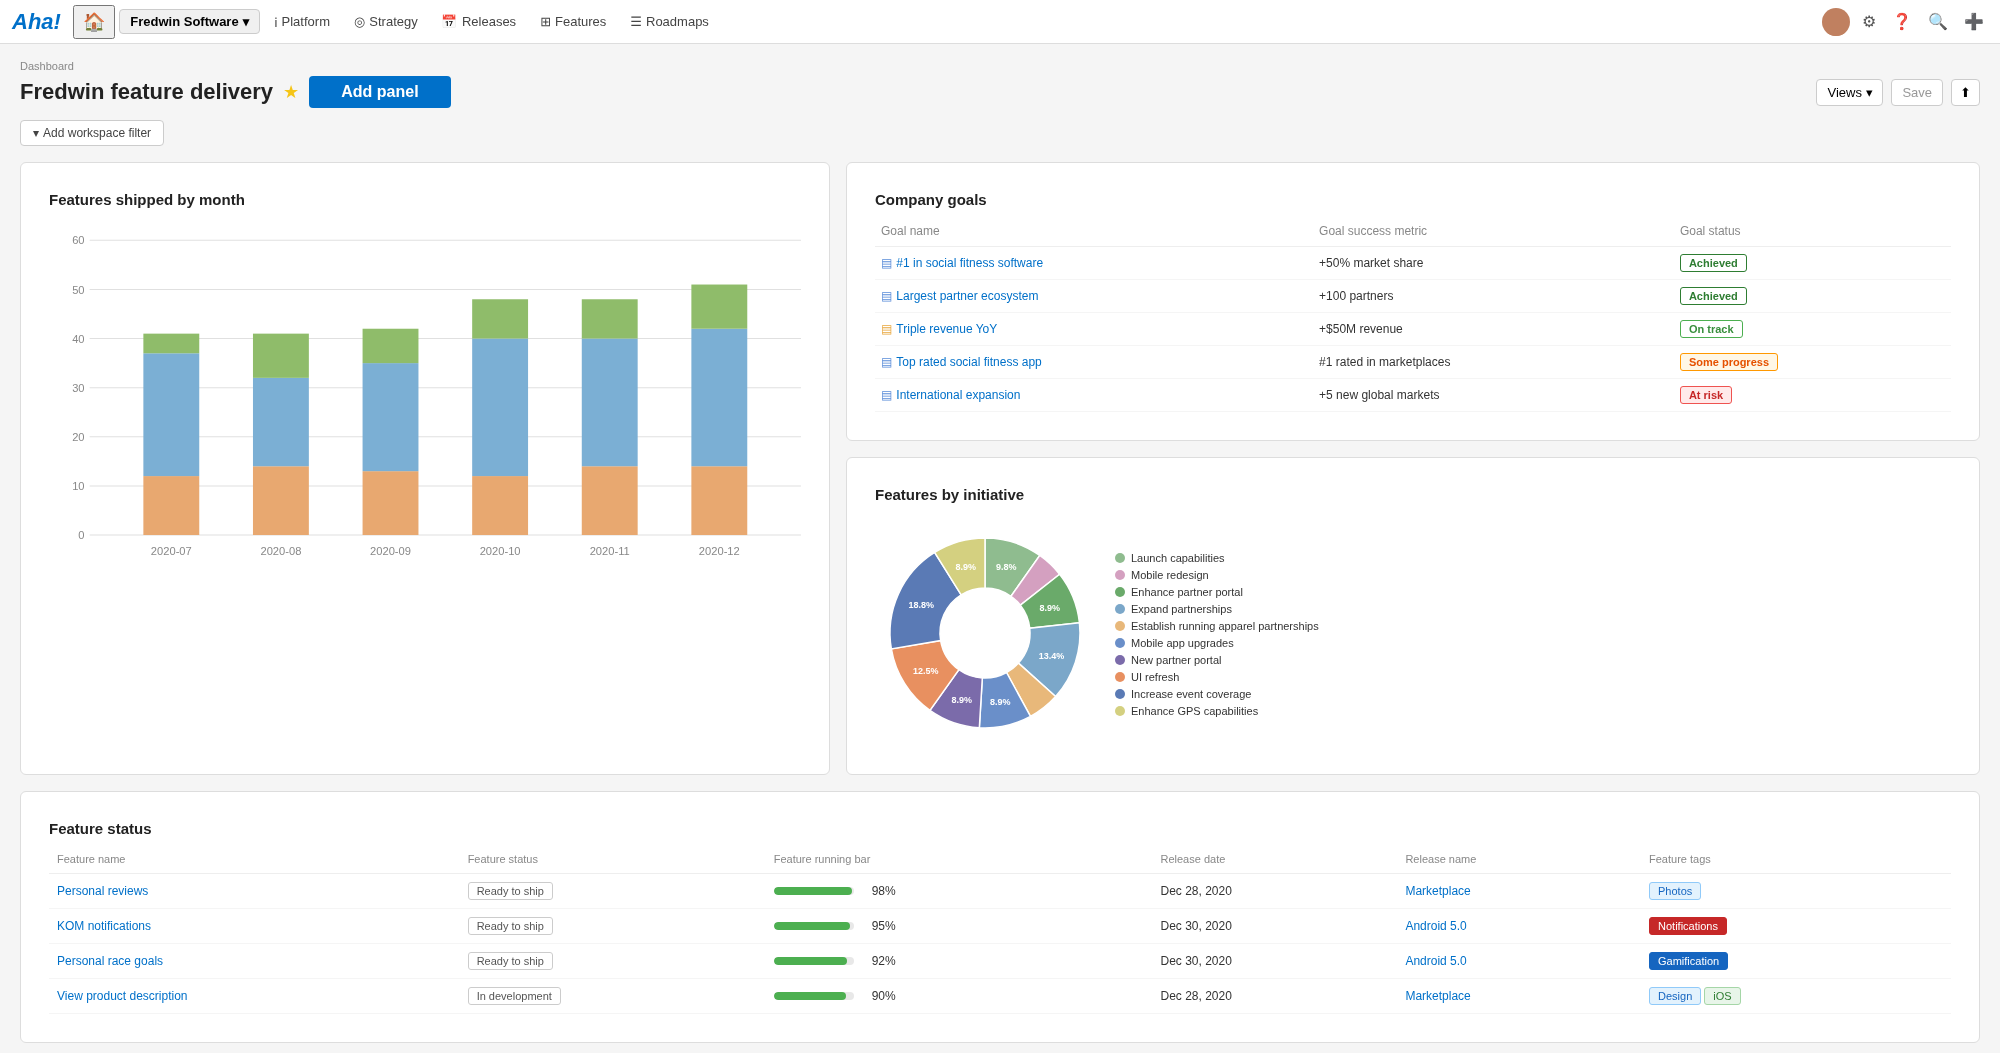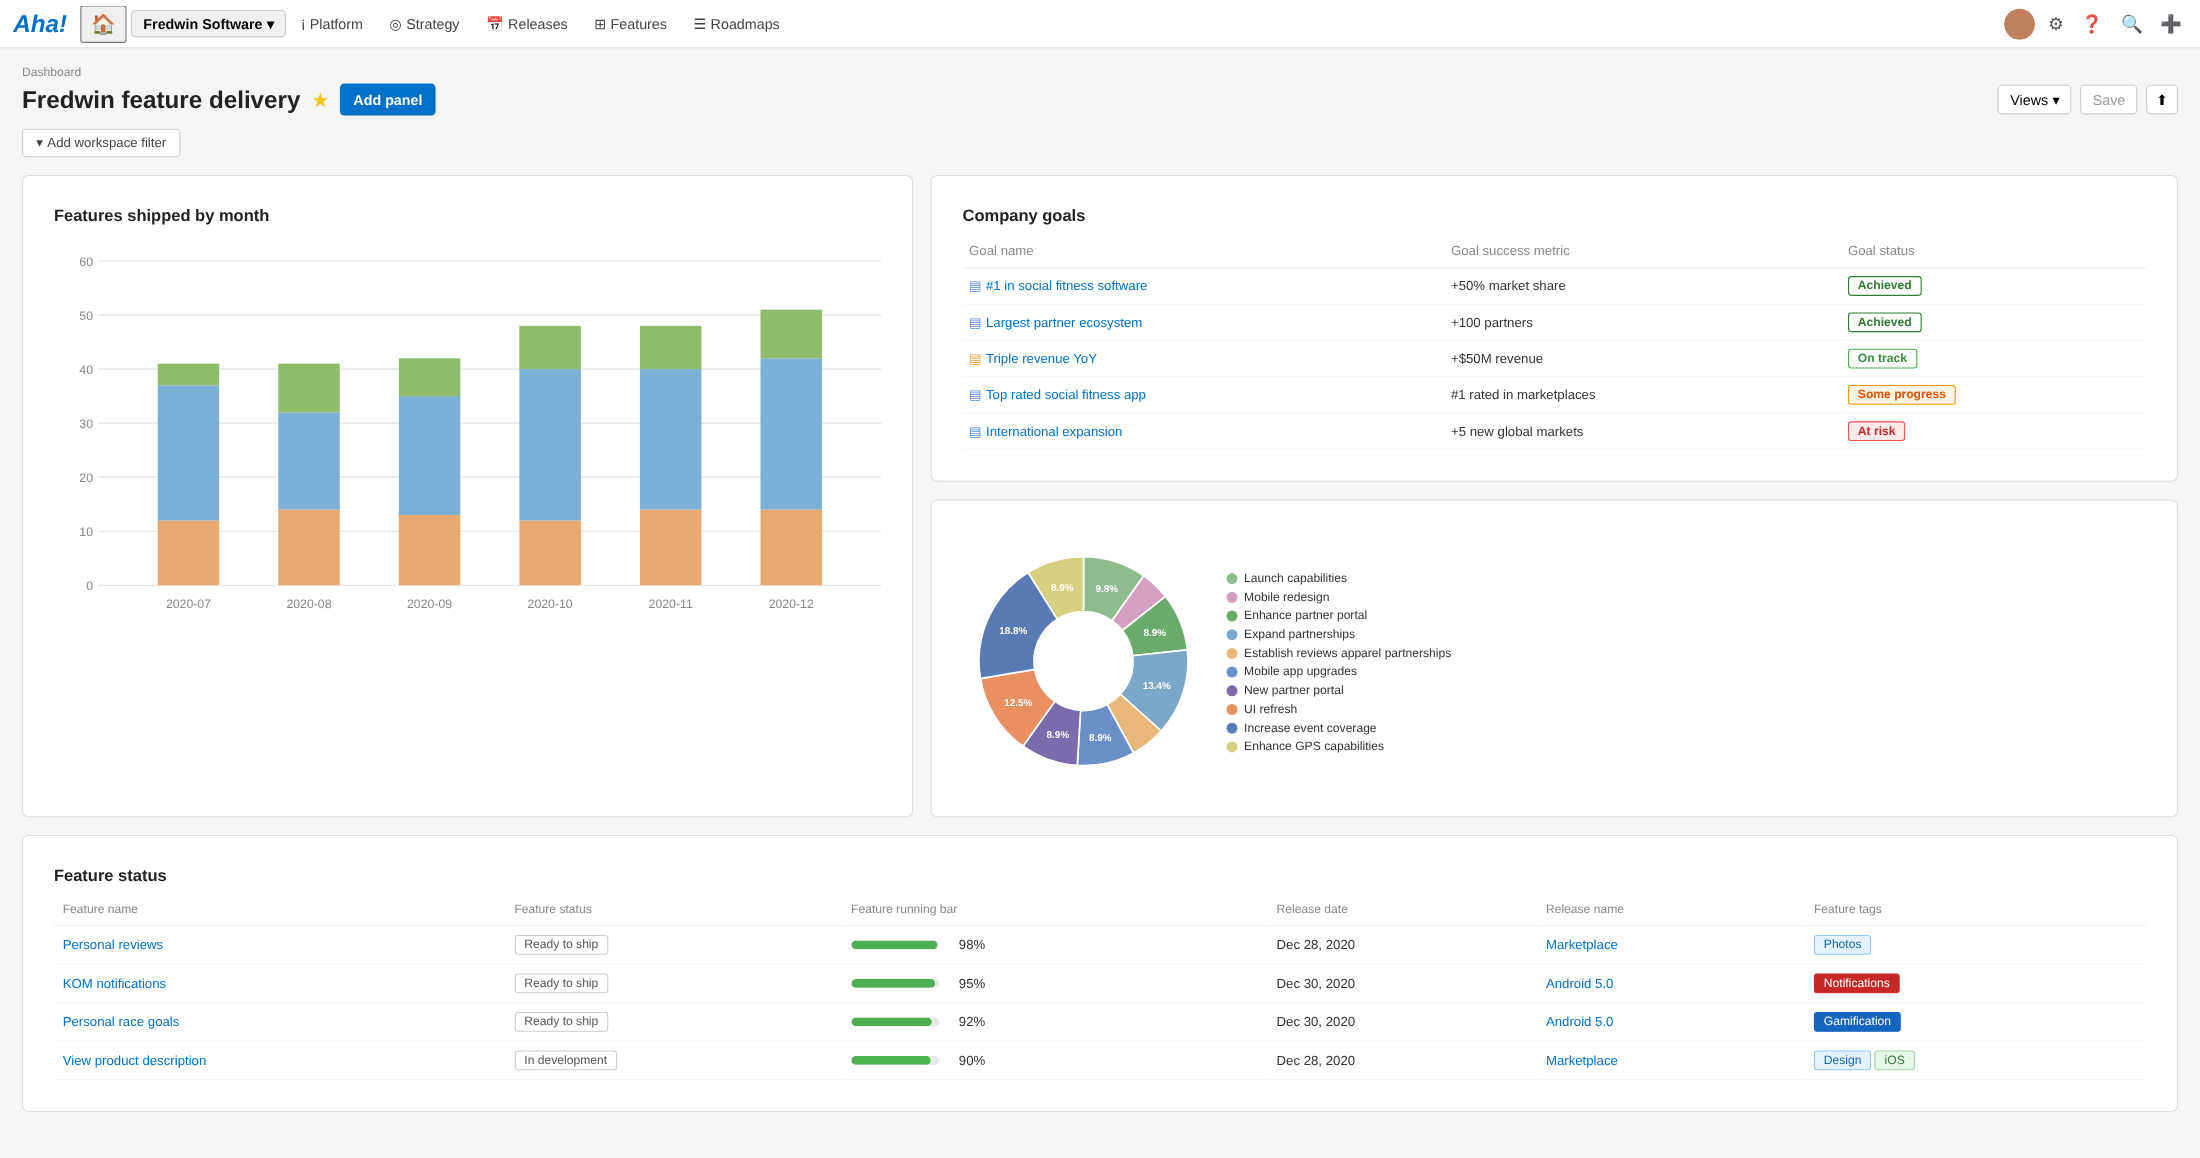--- a/index.html
+++ b/index.html
@@ -26,21 +26,21 @@
     .avatar { width: 28px; height: 28px; border-radius: 50%; background: #c08060; overflow: hidden; }
 
     
     .page { padding: 16px 20px; }
     .breadcrumb { font-size: 11px; color: #888; margin-bottom: 4px; }
     .page-header { display: flex; align-items: center; gap: 10px; margin-bottom: 12px; }
     .page-title { font-size: 22px; font-weight: 700; color: #222; }
     .star-icon { color: #f5c518; font-size: 18px; }
     .add-panel-btn {
       background: #0070c9; color: #fff; border: none; border-radius: 4px;
-      padding: 7px 12px; font-size: 13px; font-weight: 600; cursor: pointer;
+      padding: 7px 32px; font-size: 16px; font-weight: 600; cursor: pointer;
     }
     .page-actions { margin-left: auto; display: flex; align-items: center; gap: 8px; }
     .views-btn {
       border: 1px solid #ccc; background: #fff; border-radius: 4px;
       padding: 5px 10px; font-size: 13px; cursor: pointer; display: flex; align-items: center; gap: 4px;
     }
     .save-btn { border: 1px solid #ccc; background: #fff; border-radius: 4px; padding: 5px 10px; font-size: 13px; cursor: pointer; color: #999; }
     .share-btn { border: 1px solid #ccc; background: #fff; border-radius: 4px; padding: 5px 8px; font-size: 13px; cursor: pointer; }
 
     .filter-bar { margin-bottom: 16px; }
@@ -269,20 +269,21 @@
             <text x="551.7857142857142" y="330" text-anchor="middle" font-size="11" fill="#888">2020-11</text>
             <rect x="632.1428571428571" y="242.33333333333331" width="55" height="67.66666666666667" fill="#e8a870"></rect>
             <rect x="632.1428571428571" y="106.99999999999997" width="55" height="135.33333333333334" fill="#7bafd4"></rect>
             <rect x="632.1428571428571" y="63.49999999999997" width="55" height="43.5" fill="#8fbc6a"></rect>
             <text x="659.6428571428571" y="330" text-anchor="middle" font-size="11" fill="#888">2020-12</text>
           </svg>
         </div>
     </div>
 
     <div class="panel">
+      <div class="panel-title">Features by initiative</div>
       <div class="donut-panel">
         <div class="donut-wrap">
           <svg id="donut-svg" width="220" height="220" viewBox="-110 -110 220 220">
               <path d="M 5.8170722959499274e-15 -95 A 95 95 0 0 1 54.821691199840856 -77.58596634694507 L 25.968169515714088 -36.75124721697398 A 45 45 0 0 0 2.7554552980815448e-15 -45 Z" fill="#8fbc8f" stroke="#fff" stroke-width="1.5"></path>
               <text x="21.19195042065305" y="-62.715075038319355" text-anchor="middle" font-size="9" fill="#fff" font-weight="600">9.8%</text>
               <path d="M 54.821691199840856 -77.58596634694507 A 95 95 0 0 1 74.64431611139932 -58.7641563562474 L 35.35783394750494 -27.835653010854028 A 45 45 0 0 0 25.968169515714088 -36.75124721697398 Z" fill="#d4a0c0" stroke="#fff" stroke-width="1.5"></path>
               <path d="M 74.64431611139932 -58.7641563562474 A 95 95 0 0 1 94.44366158494607 -10.266196297956707 L 44.73647127707972 -4.862935088505808 A 45 45 0 0 0 35.35783394750494 -27.835653010854028 Z" fill="#6aaa6a" stroke="#fff" stroke-width="1.5"></path>
               <text x="64.80734330146286" y="-22.45766910002346" text-anchor="middle" font-size="9" fill="#fff" font-weight="600">8.9%</text>
               <path d="M 94.44366158494607 -10.266196297956707 A 95 95 0 0 1 70.61205710143285 63.552634814805174 L 33.447816521731355 30.10387964911824 A 45 45 0 0 0 44.73647127707972 -4.862935088505808 Z" fill="#7ba7c9" stroke="#fff" stroke-width="1.5"></path>
               <text x="66.61457118097401" y="25.5057877413255" text-anchor="middle" font-size="9" fill="#fff" font-weight="600">13.4%</text>
@@ -311,21 +312,21 @@
             <div class="legend-item">
               <span class="legend-dot" style="background:#6aaa6a;"></span>
               <span>Enhance partner portal</span>
             </div>
             <div class="legend-item">
               <span class="legend-dot" style="background:#7ba7c9;"></span>
               <span>Expand partnerships</span>
             </div>
             <div class="legend-item">
               <span class="legend-dot" style="background:#e8b87a;"></span>
-              <span>Establish reviews apparel partnerships</span>
+              <span>Establish running apparel partnerships</span>
             </div>
             <div class="legend-item">
               <span class="legend-dot" style="background:#6a8fc9;"></span>
               <span>Mobile app upgrades</span>
             </div>
             <div class="legend-item">
               <span class="legend-dot" style="background:#7b6baa;"></span>
               <span>New partner portal</span>
             </div>
             <div class="legend-item">

